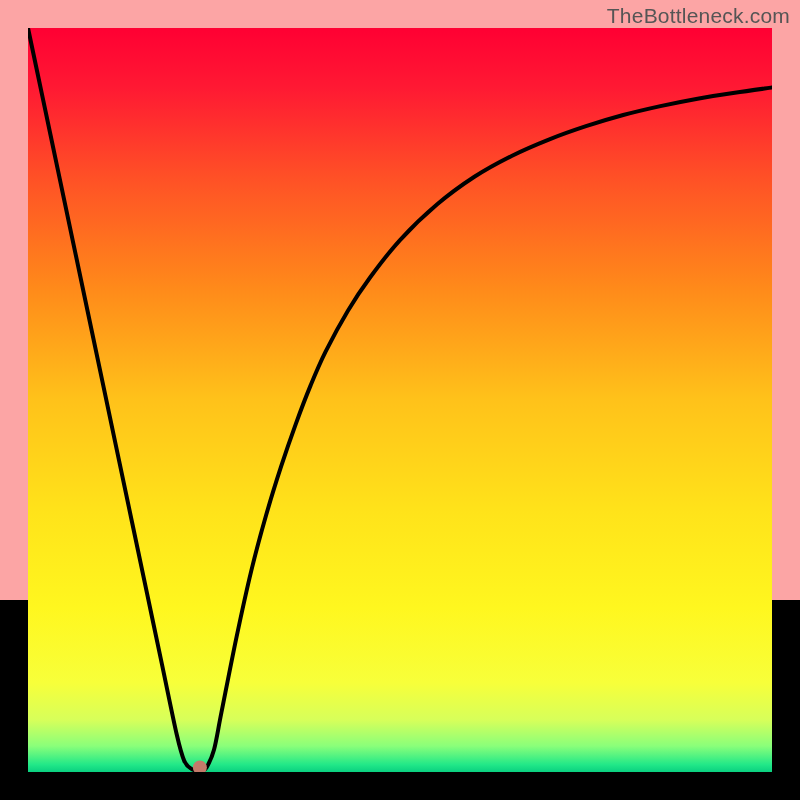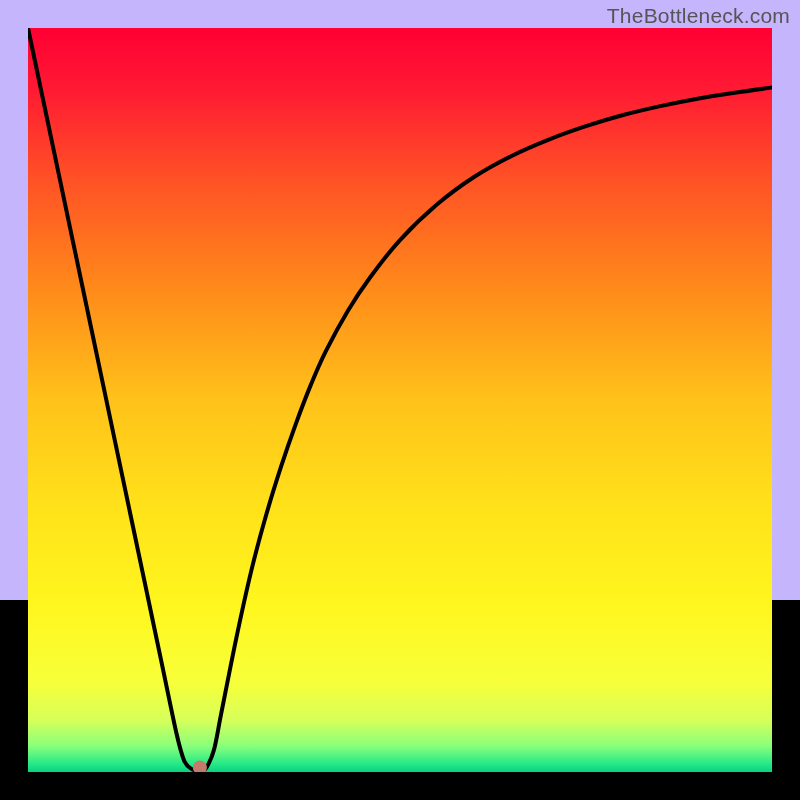--- a/index.html
+++ b/index.html
@@ -10,21 +10,21 @@
     background: #000;
     overflow: hidden;
     font-family: Arial, Helvetica, sans-serif;
   }
   .frame {
     position: absolute;
     top: 0;
     left: 0;
     width: 800px;
     height: 600px;
-    background: #c4b5fd;
+    background: #fca5a5;
   }
   .plot-area {
     position: absolute;
     top: 28px;
     left: 28px;
     width: 744px;
     height: 744px;
     overflow: hidden;
   }
   .plot-area svg {

